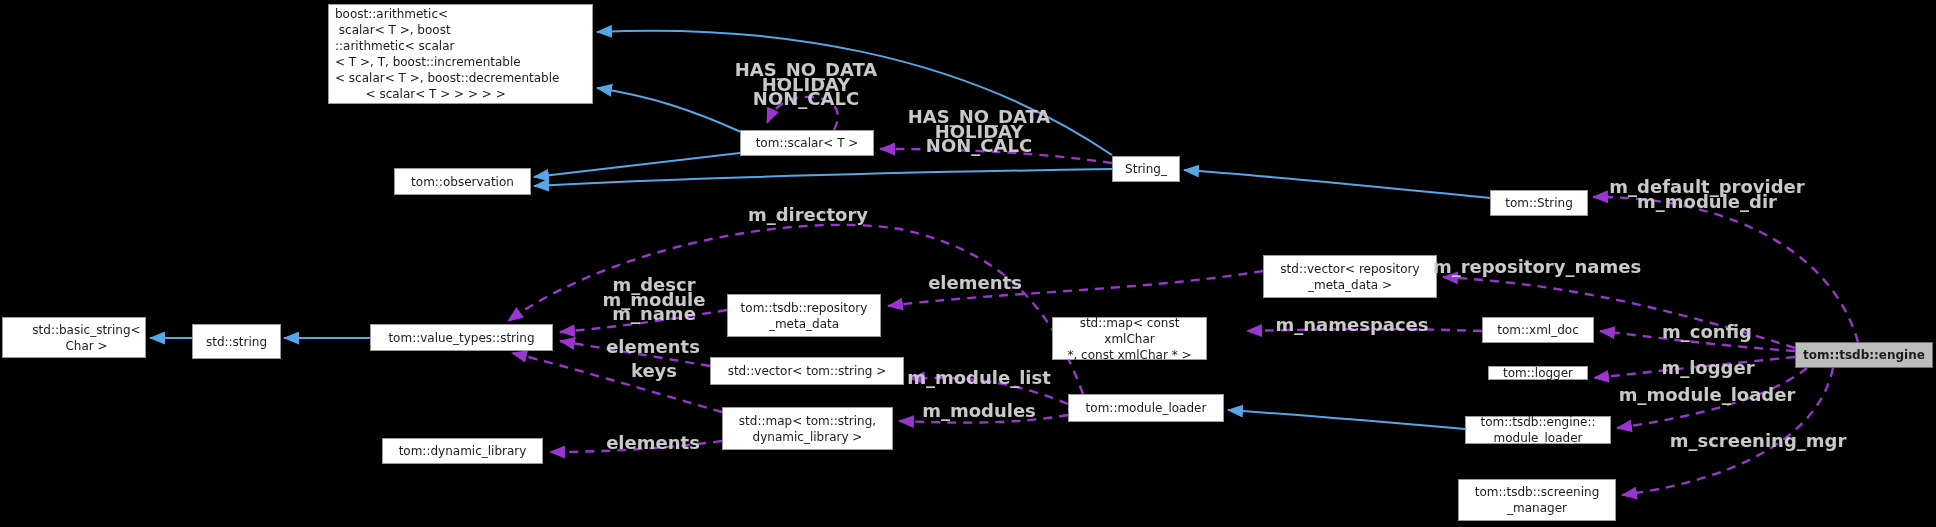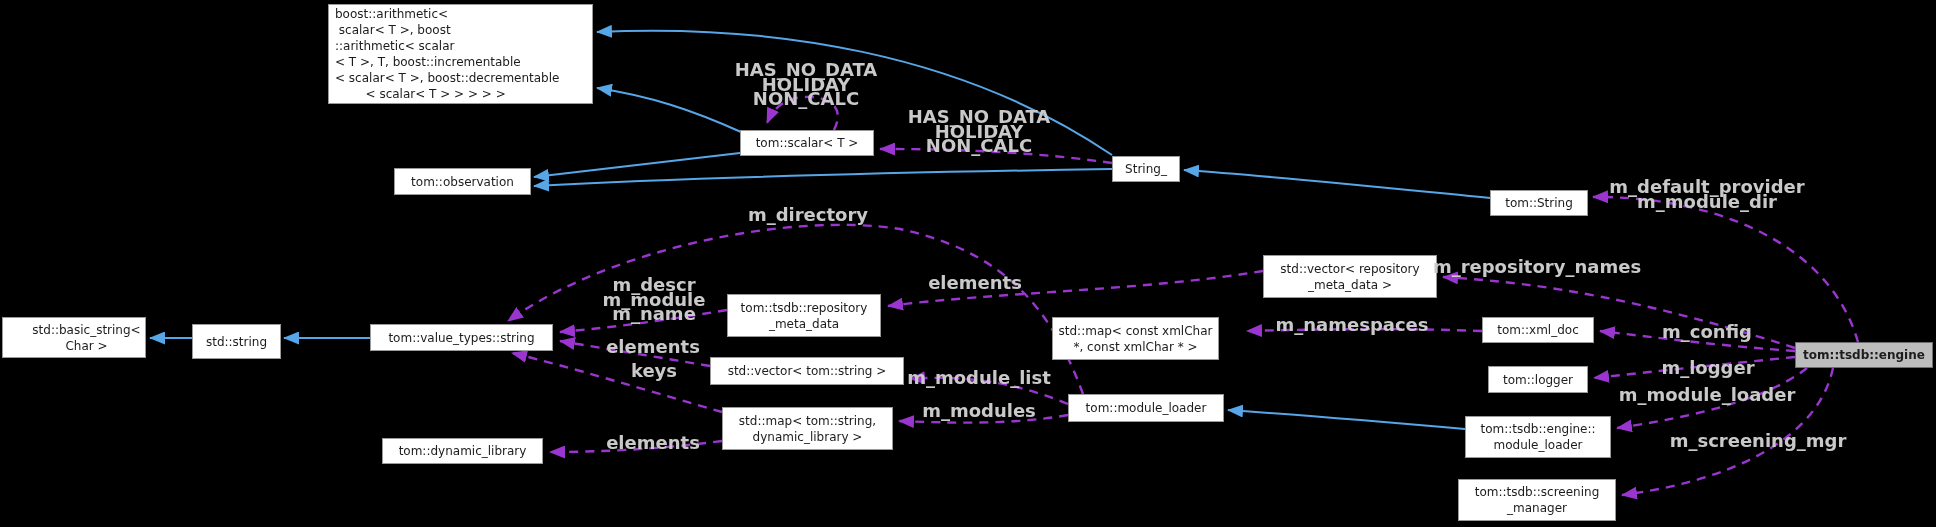--- a/index.html
+++ b/index.html
@@ -96,34 +96,34 @@
         <div class="nl">std::map&lt; tom::string,</div>
         <div class="nl">dynamic_library &gt;</div>
       </div>
       <div class="node" style="left: 382px; top: 438px; width: 161px; height: 26px;">
         <div class="nl">tom::dynamic_library</div>
       </div>
       <div class="node" style="left: 1263px; top: 255px; width: 174px; height: 43px;">
         <div class="nl">std::vector&lt; repository</div>
         <div class="nl">_meta_data &gt;</div>
       </div>
-      <div class="node" style="left: 1052px; top: 317px; width: 167px; height: 43px;">
+      <div class="node" style="left: 1052px; top: 317px; width: 155px; height: 43px;">
         <div class="nl">std::map&lt; const xmlChar</div>
         <div class="nl">*, const xmlChar * &gt;</div>
       </div>
       <div class="node" style="left: 1482px; top: 317px; width: 112px; height: 26px;">
         <div class="nl">tom::xml_doc</div>
       </div>
-      <div class="node" style="left: 1488px; top: 366px; width: 100px; height: 27px;">
+      <div class="node" style="left: 1488px; top: 366px; width: 100px; height: 14px;">
         <div class="nl">tom::logger</div>
       </div>
       <div class="node" style="left: 1068px; top: 394px; width: 156px; height: 28px;">
         <div class="nl">tom::module_loader</div>
       </div>
-      <div class="node" style="left: 1465px; top: 416px; width: 146px; height: 42px;">
+      <div class="node" style="left: 1465px; top: 416px; width: 146px; height: 28px;">
         <div class="nl">tom::tsdb::engine::</div>
         <div class="nl">module_loader</div>
       </div>
       <div class="node" style="left: 1458px; top: 479px; width: 158px; height: 42px;">
         <div class="nl">tom::tsdb::screening</div>
         <div class="nl">_manager</div>
       </div>
       <div class="node hl" style="left: 1795px; top: 342px; width: 138px; height: 26px;">
         <div class="nl">tom::tsdb::engine</div>
       </div>

